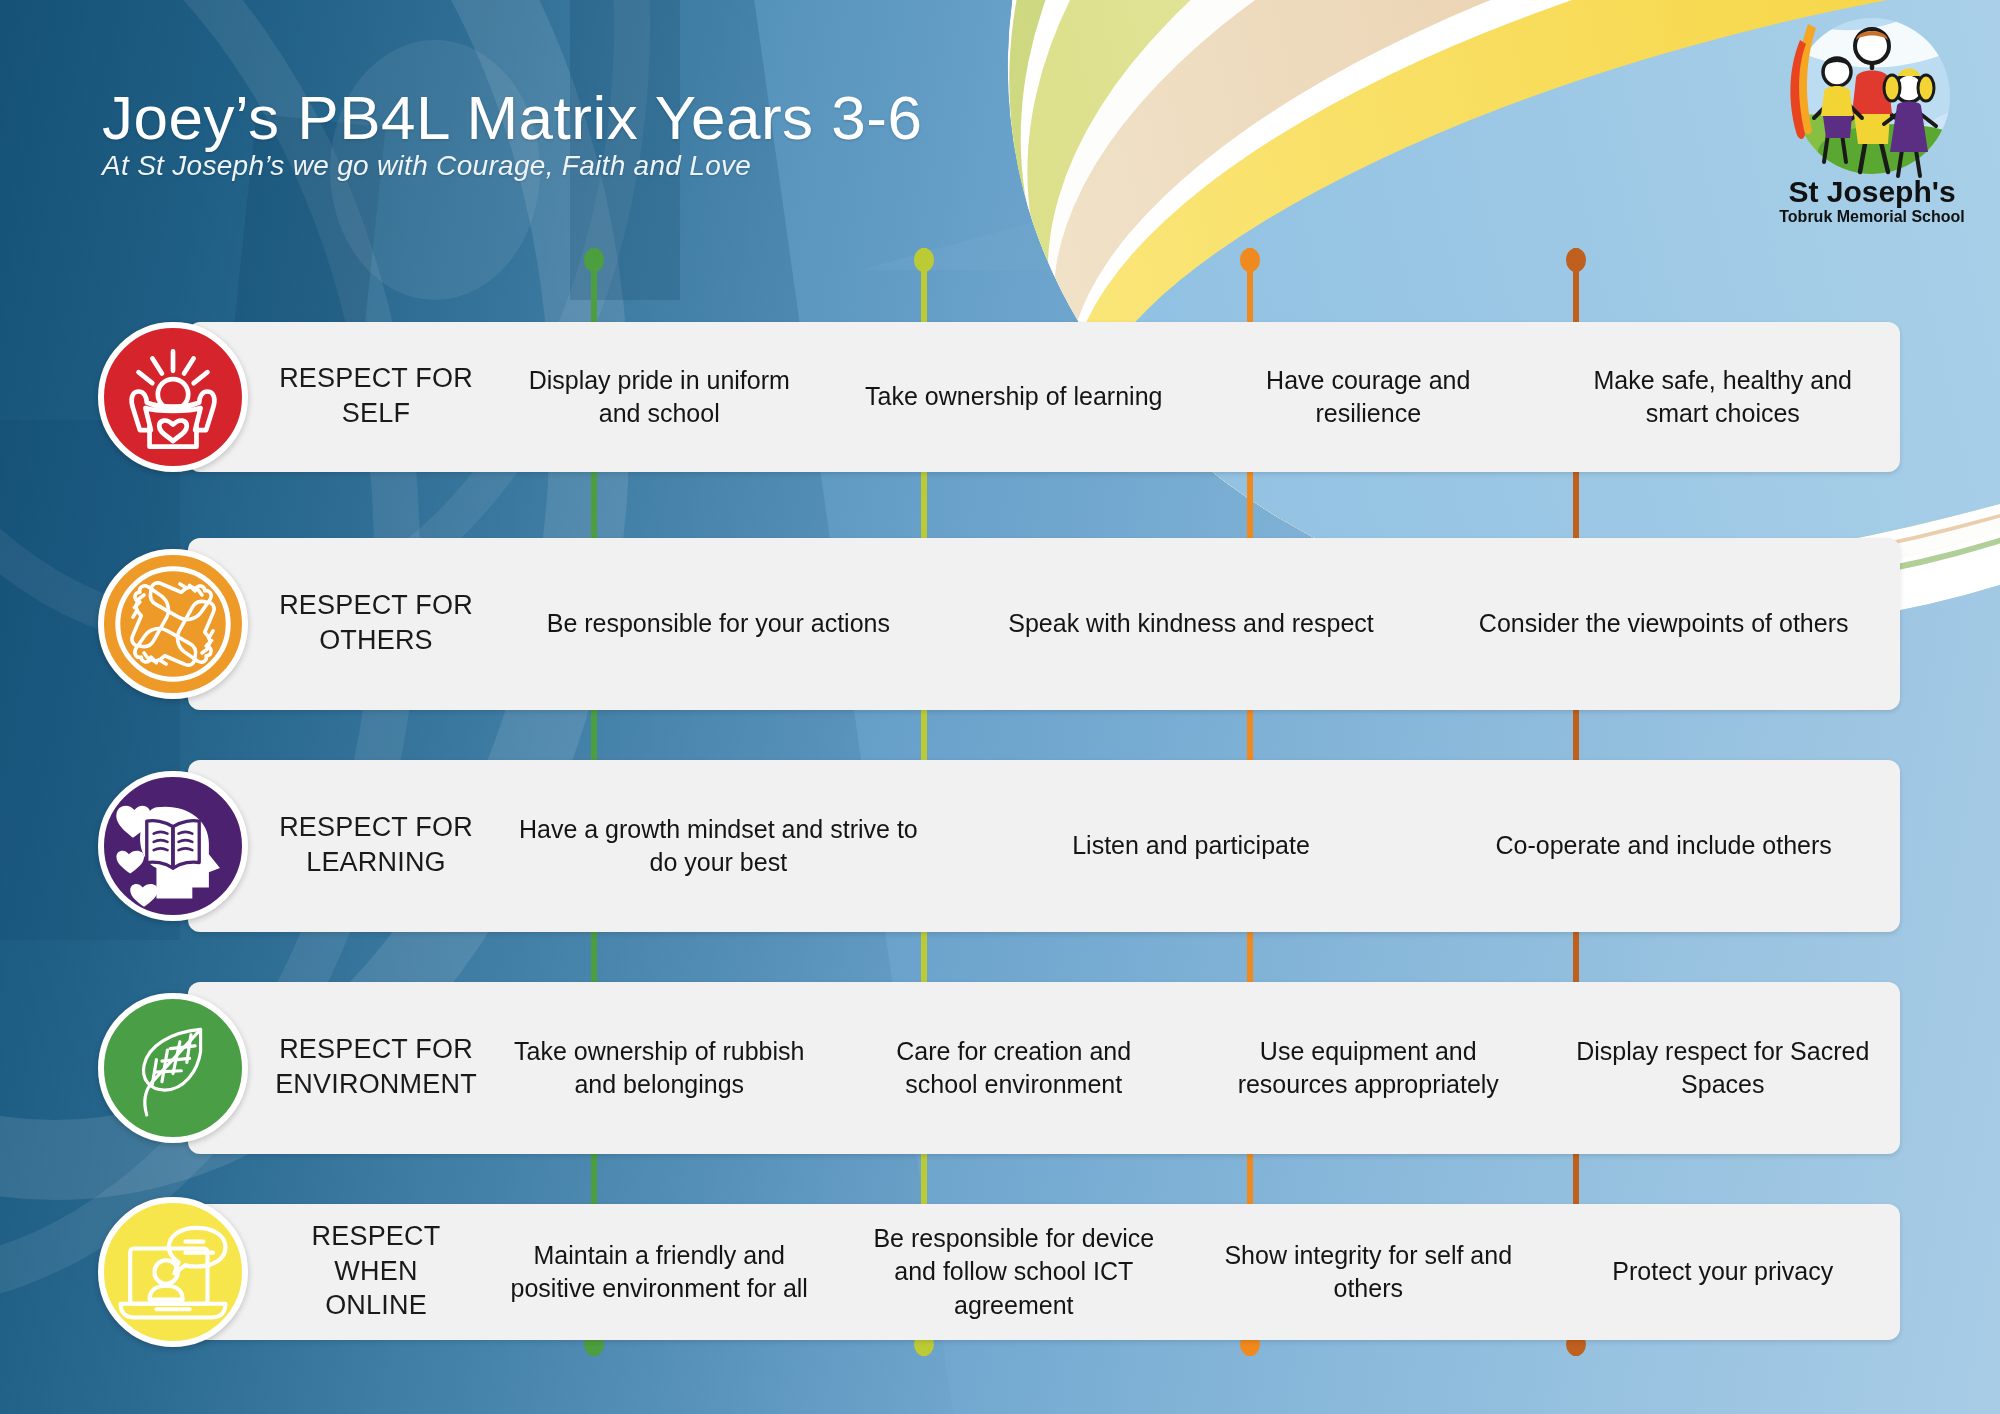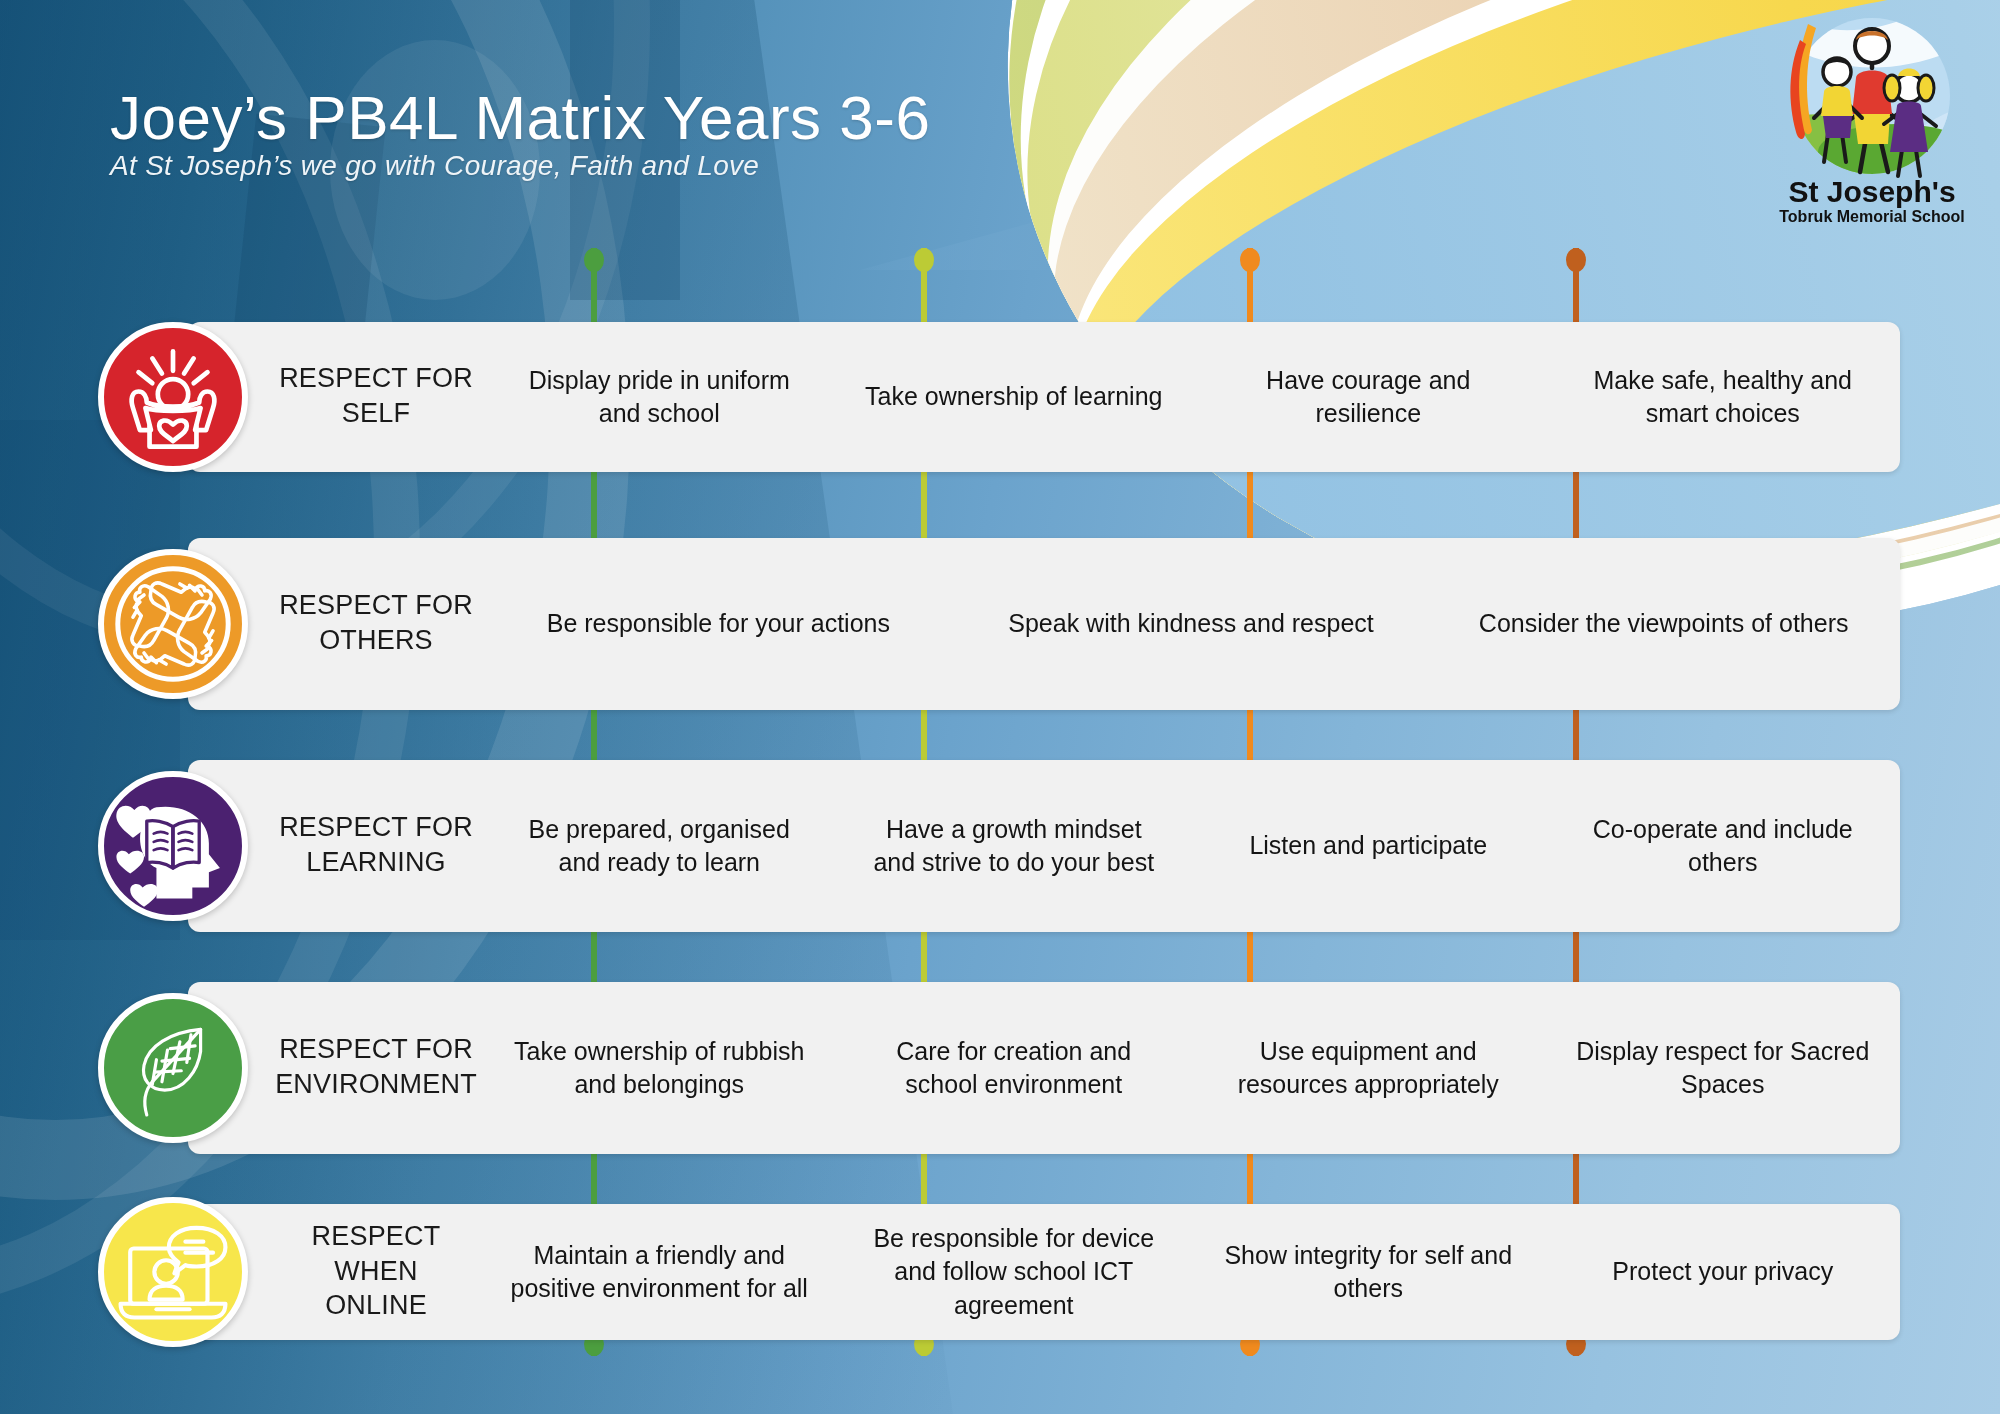--- a/index.html
+++ b/index.html
@@ -71,21 +71,21 @@
   .r-blue   { top:640px;height:520px;  background:linear-gradient(90deg,#8fc0e2 0%,#a8cfe8 60%,#c0dcef 100%); }
 
   .top-blue-wedge {
     position:absolute; top:-60px; right:-60px;
     width:1200px; height:330px;
     background:linear-gradient(100deg, rgba(110,165,205,0) 0%, #6ea5cd 22%, #79aed3 55%, #8dbcdc 100%);
     clip-path:polygon(0% 100%, 100% 0%, 100% 100%);
   }
 
   
-  .header { position:absolute; left:110px; top:85px; z-index:20; }
+  .header { position:absolute; left:102px; top:85px; z-index:20; }
   .title {
     font-size:62px; font-weight:400; color:#ffffff;
     letter-spacing:0.5px; line-height:1.05;
     text-shadow:0 1px 3px rgba(0,0,0,0.18);
     white-space:nowrap;
   }
   .subtitle {
     font-size:28px; font-style:italic; font-weight:400;
     color:#eef4f8; letter-spacing:0.3px;
     text-shadow:0 1px 2px rgba(0,0,0,0.16);
@@ -346,21 +346,20 @@
             <path d="M36 53 C40 51 44 52 46 53"></path>
             <path d="M54 41 C56 40 60 39 64 41"></path>
             <path d="M54 47 C56 46 60 45 64 47"></path>
             <path d="M54 53 C56 52 60 51 64 53"></path>
           </g>
         </svg>
       </div>
       <div class="row-label">
         <span><span>RESPECT FOR</span><br><span>LEARNING</span></span>
       </div>
-      <div class="cell">Be prepared, organised and ready to learn</div>
       <div class="cell">Have a growth mindset and strive to do your best</div>
       <div class="cell">Listen and participate</div>
       <div class="cell">Co-operate and include others</div>
     </div>
 
     <div class="row" style="top:982px;height:172px;">
       <div class="row-icon" style="background:#4A9E46;border:6px solid #fff;">
         <svg viewBox="0 0 100 100">
           <g stroke="#fff" stroke-width="2.3" fill="none" stroke-linecap="round" stroke-linejoin="round">
             <path d="M70 22 C48 24 32 34 29 48 C27 58 33 66 44 66 C58 66 68 52 70 38 Z"></path>

